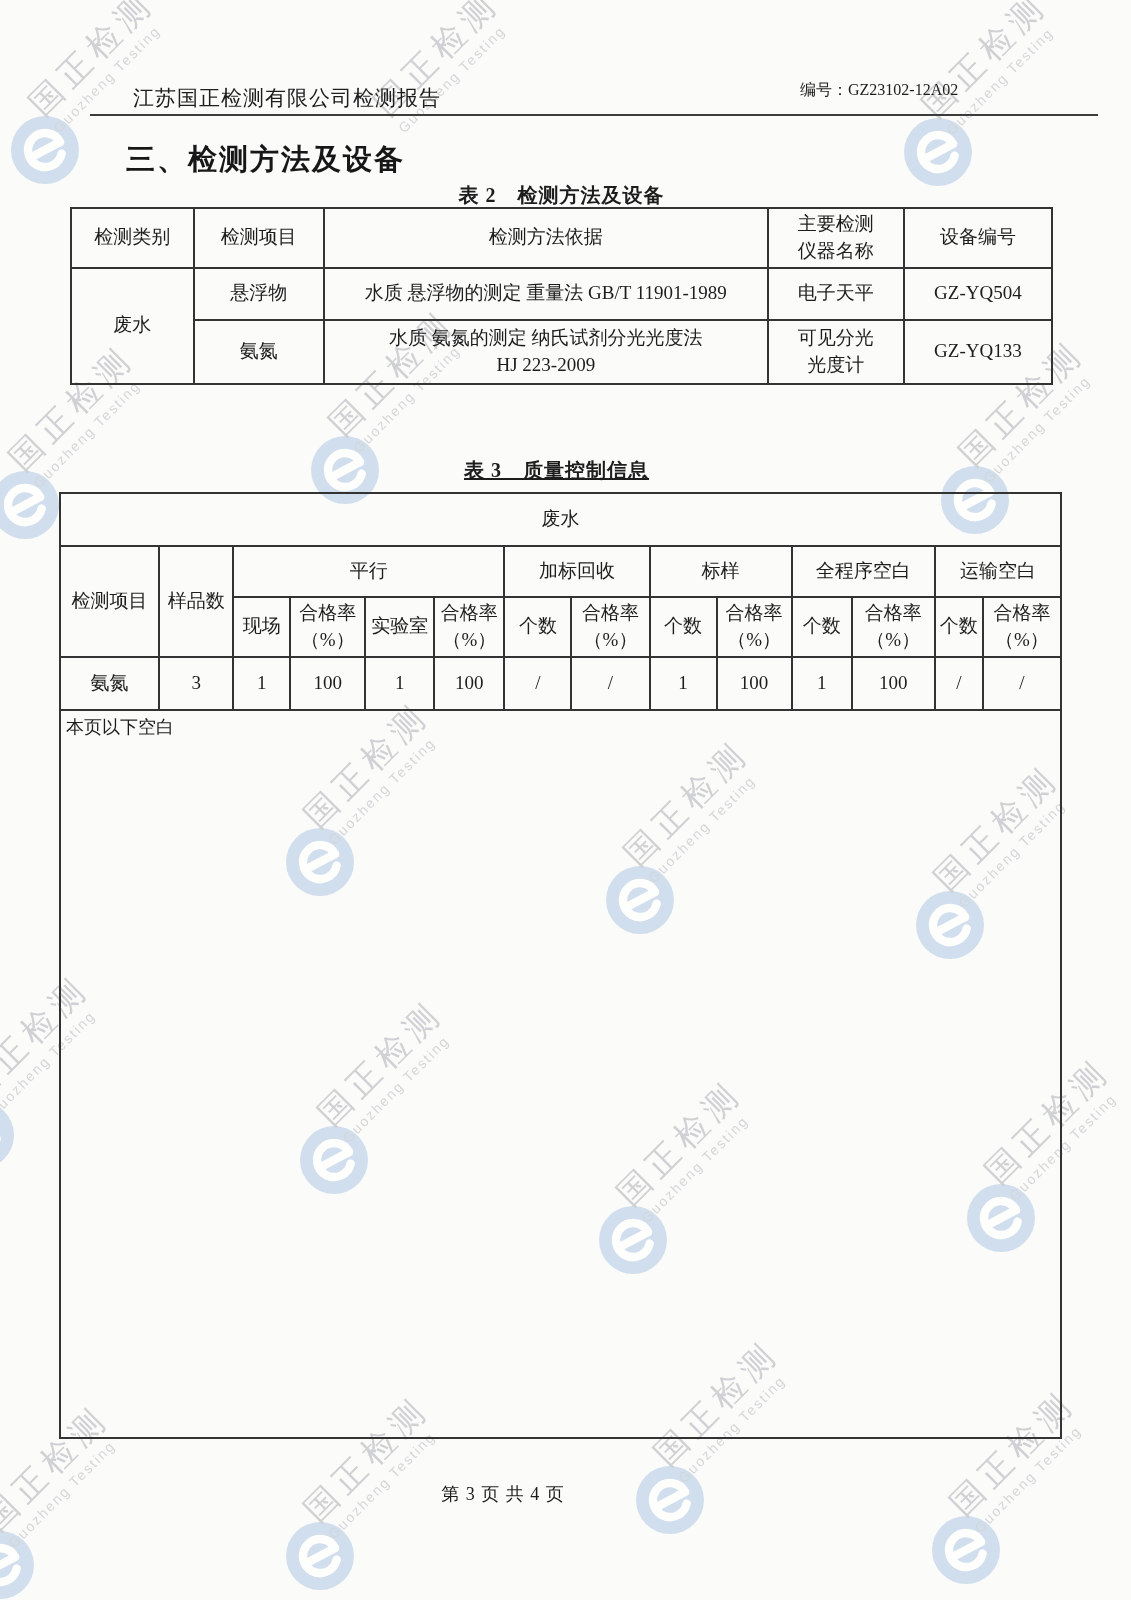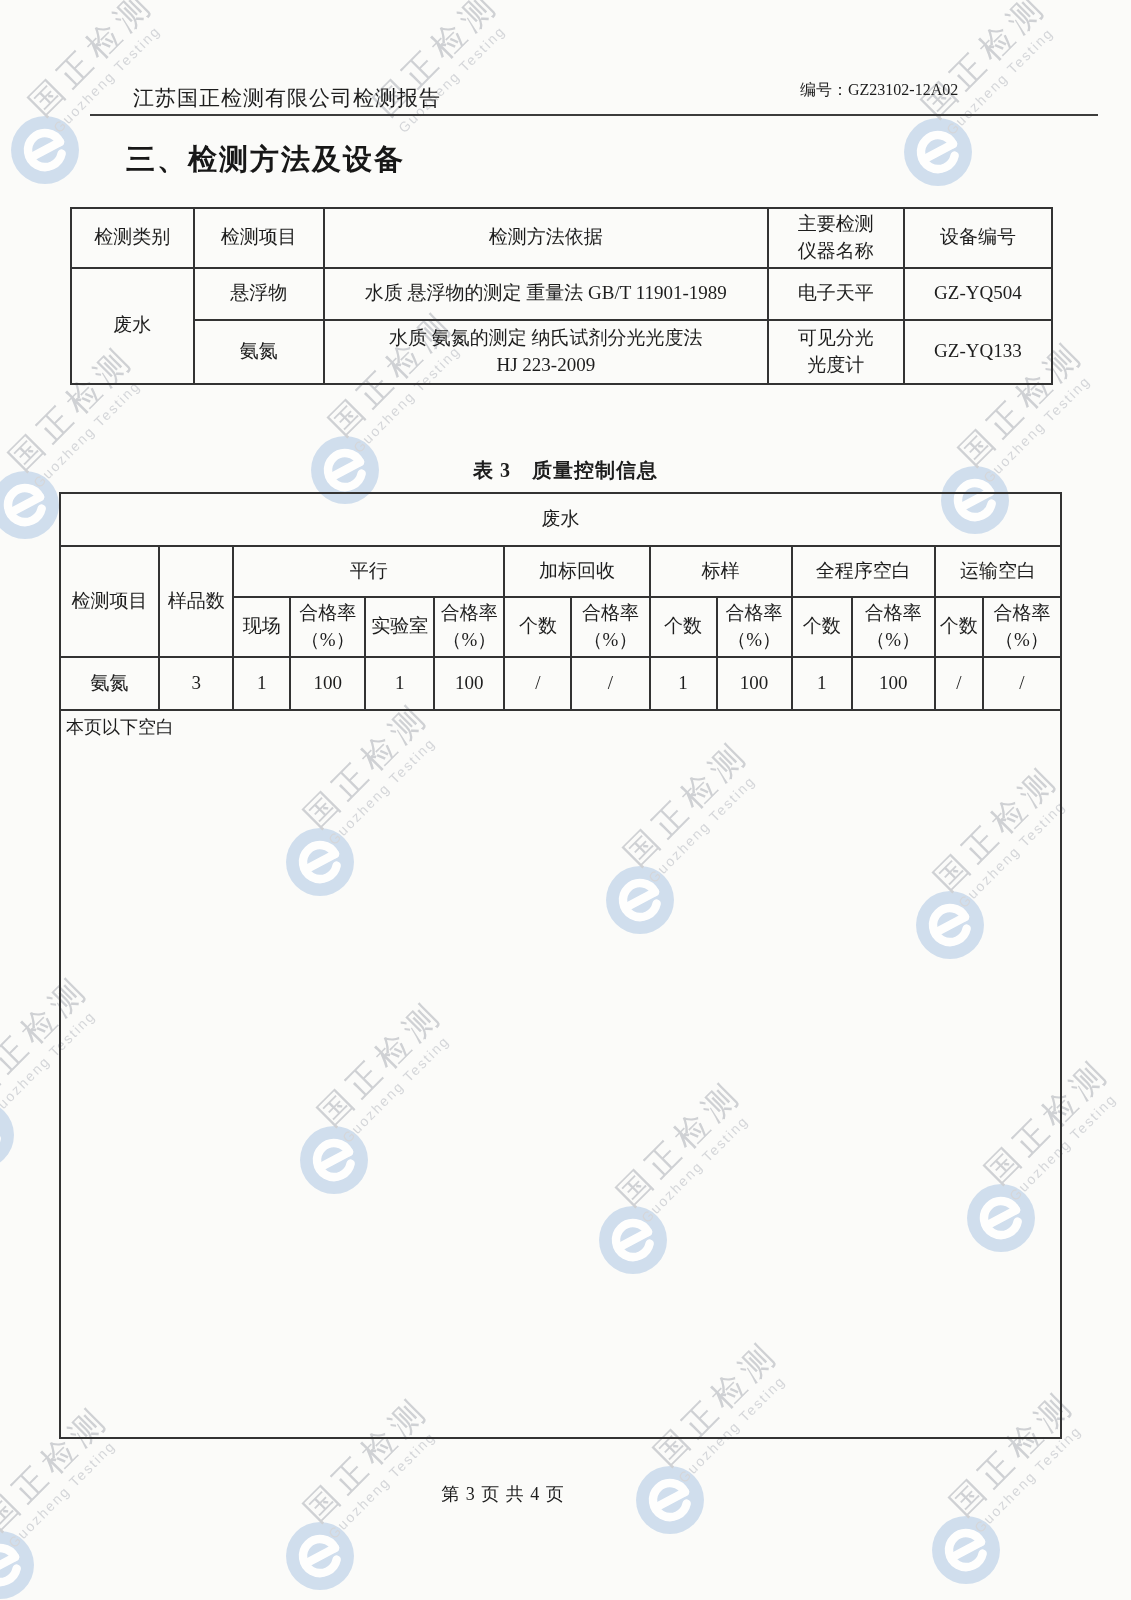--- a/index.html
+++ b/index.html
@@ -24,21 +24,21 @@
   .content{position:absolute;left:0;top:0;width:100%;height:100%;z-index:2;}
   .abs{position:absolute;}
   .hdr-title{left:103px;top:84px;font-size:21px;letter-spacing:1px;margin-left:30px;}
   .hdr-no{left:800px;top:80px;font-size:16px;}
   .hdr-line{left:90px;top:114px;width:1008px;height:2px;background:#3c3c3c;}
   .sec-heading{font-weight:bold;font-size:29px;letter-spacing:2px;color:#171717;}
   .sec-heading.s3{left:103px;top:140px;margin-left:23px;}
   .sec-heading.s4{left:98px;top:423px;}
   .tbl-caption{font-weight:bold;font-size:20px;text-align:center;letter-spacing:1px;}
   .cap2{left:70px;top:182px;width:983px;}
-  .cap3{left:64px;top:457px;width:1003px;}
+  .cap3{left:55px;top:457px;width:1003px;text-decoration:underline;}
   table{border-collapse:collapse;table-layout:fixed;}
   td,th{
     border:2px solid #333;
     text-align:center;vertical-align:middle;
     font-size:19px;font-weight:normal;line-height:1.42;
     padding:2px 3px;white-space:pre-line;
     background:transparent;
   }
   .t2{left:70px;top:207px;width:983px;}
   .t2 .r-head{height:50px;}
@@ -279,20 +279,21 @@
   </div>
 </div>
 
 <div class="content">
 
   <div class="abs hdr-title">江苏国正检测有限公司检测报告</div>
   <div class="abs hdr-no">编号：GZ23102-12A02</div>
   <div class="abs hdr-line"></div>
 
   <div class="abs sec-heading s3">三、检测方法及设备</div>
+  <div class="abs tbl-caption cap2">表 2　检测方法及设备</div>
 
   <table class="abs t2">
     <colgroup>
       <col style="width:12.5%">
         <col style="width:13.3%">
         <col style="width:45.2%">
         <col style="width:13.9%">
         <col style="width:15.1%">
     </colgroup>
     <tbody>

